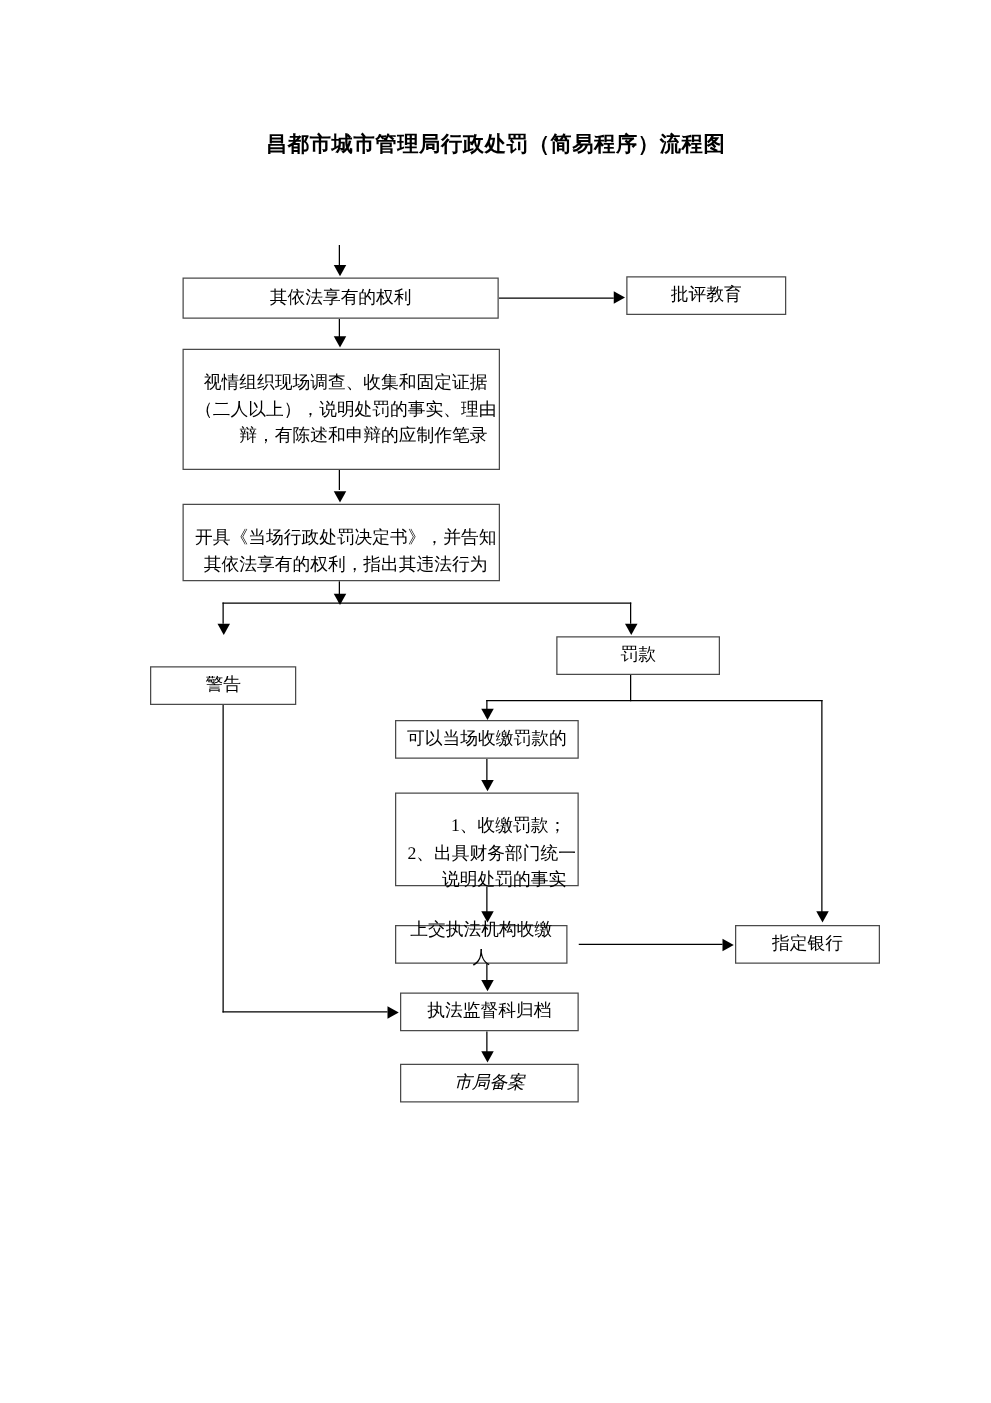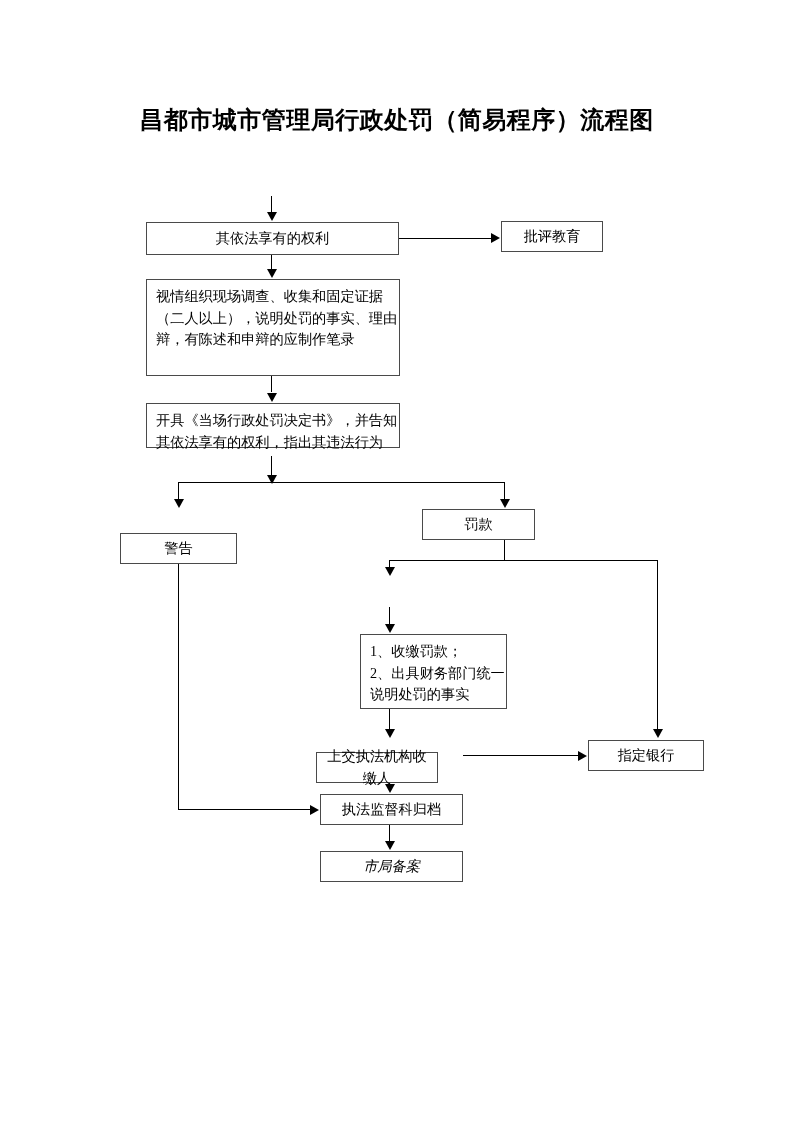--- a/index.html
+++ b/index.html
@@ -17,43 +17,43 @@
     height: 1122px;
     background: #ffffff;
     overflow: hidden;
   }
   #title {
     position: absolute;
     left: 0;
     top: 104px;
     width: 793px;
     text-align: center;
-    font-size: 24px;
+    font-size: 17px;
     font-weight: bold;
     letter-spacing: 0.5px;
     font-family: "Liberation Sans", "DejaVu Sans", sans-serif;
   }
   .node {
     position: absolute;
     box-sizing: border-box;
     border: 1.3px solid #4a4a4a;
     background: #ffffff;
     display: flex;
     align-items: center;
     justify-content: center;
     font-size: 14.2px;
     line-height: 1.52;
     text-align: center;
     padding: 2px 6px;
     z-index: 3;
   }
   .node.multiline {
     justify-content: flex-start;
-    text-align: left;
-    padding: 6px 9px;
+    text-align: right;
+    padding: 16px 9px;
     display: block;
   }
   .node.multiline .ln {
     display: block;
     white-space: nowrap;
   }
   .seg {
     position: absolute;
     background: #000000;
     z-index: 1;
@@ -80,45 +80,46 @@
 </head>
 <body>
 
 <div id="page">
 
   <div id="title">昌都市城市管理局行政处罚（简易程序）流程图</div>
 
 
   <div class="node" style="left:146px; top:222px; width:253px; height:33px;">其依法享有的权利</div>
 
-  <div class="node" style="left:501px; top:221px; width:102px; height:31px;">批评教育</div>
+  <div class="node" style="left:501px; top:221px; width:128px; height:31px;">批评教育</div>
 
   <div class="node multiline" style="left:146px; top:279px; width:254px; height:97px;">
     <span class="ln">视情组织现场调查、收集和固定证据</span>
     <span class="ln">（二人以上），说明处罚的事实、理由</span>
     <span class="ln">辩，有陈述和申辩的应制作笔录</span>
   </div>
 
-  <div class="node multiline" style="left:146px; top:403px; width:254px; height:45px;">
+  <div class="node multiline" style="left:146px; top:403px; width:254px; height:62px;">
     <span class="ln">开具《当场行政处罚决定书》，并告知</span>
     <span class="ln">其依法享有的权利，指出其违法行为</span>
   </div>
 
   <div class="node" style="left:120px; top:509px; width:117px; height:31px;margin-top:24px;">警告</div>
 
-  <div class="node" style="left:422px; top:509px; width:113px; height:31px;">罚款</div>
+  <div class="node" style="left:445px; top:509px; width:131px; height:31px;">罚款</div>
 
+  <div class="node" style="left:316px; top:576px; width:147px; height:31px;">可以当场收缴罚款的</div>
 
-  <div class="node multiline" style="left:316px; top:634px; width:147px; height:75px;margin-left:44px;">
+  <div class="node multiline" style="left:316px; top:634px; width:147px; height:75px;">
     <span class="ln">1、收缴罚款；</span>
     <span class="ln">2、出具财务部门统一</span>
     <span class="ln">说明处罚的事实</span>
   </div>
 
-  <div class="node" style="left:316px; top:740px; width:122px; height:31px;margin-top:12px;">上交执法机构收缴人</div>
+  <div class="node" style="left:316px; top:740px; width:138px; height:31px;">上交执法机构收缴人</div>
 
   <div class="node" style="left:588px; top:740px; width:116px; height:31px;">指定银行</div>
 
   <div class="node" style="left:320px; top:794px; width:143px; height:31px;">执法监督科归档</div>
 
   <div class="node" style="left:320px; top:851px; width:143px; height:31px;font-style:italic;">市局备案</div>
 
   <div class="seg v" style="left:271px; top:196px; height:17px;"></div>
   <div class="arrow down" style="left:267px; top:212px;"></div>
 

